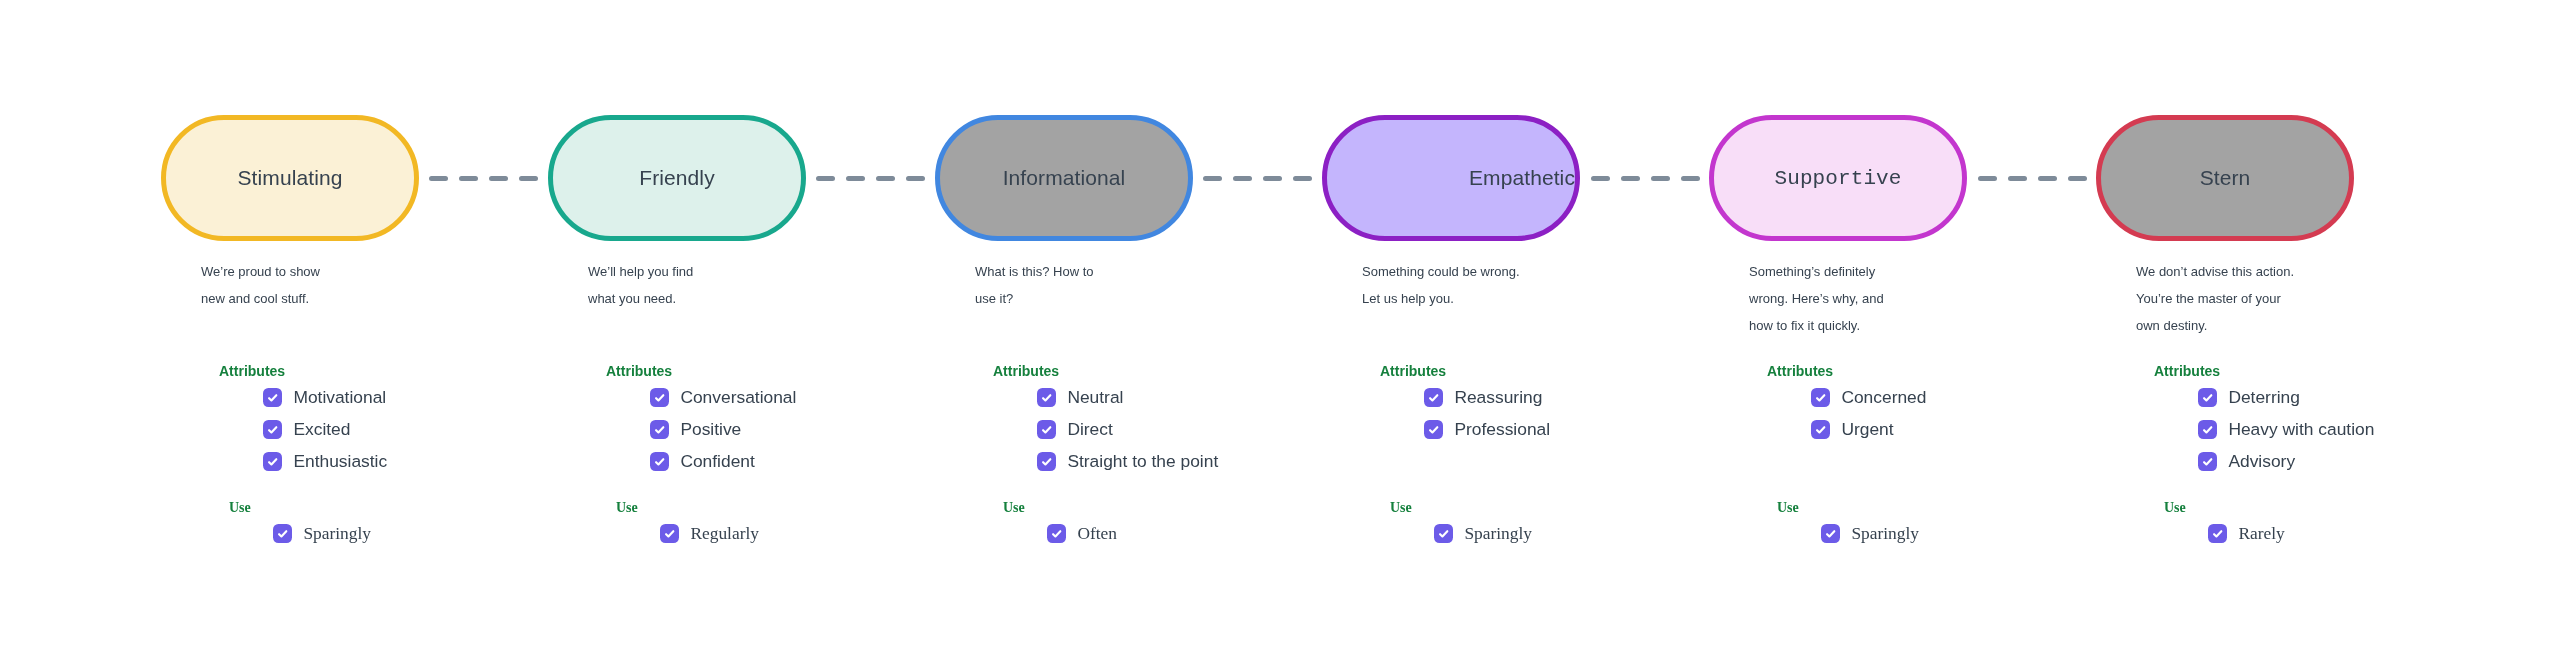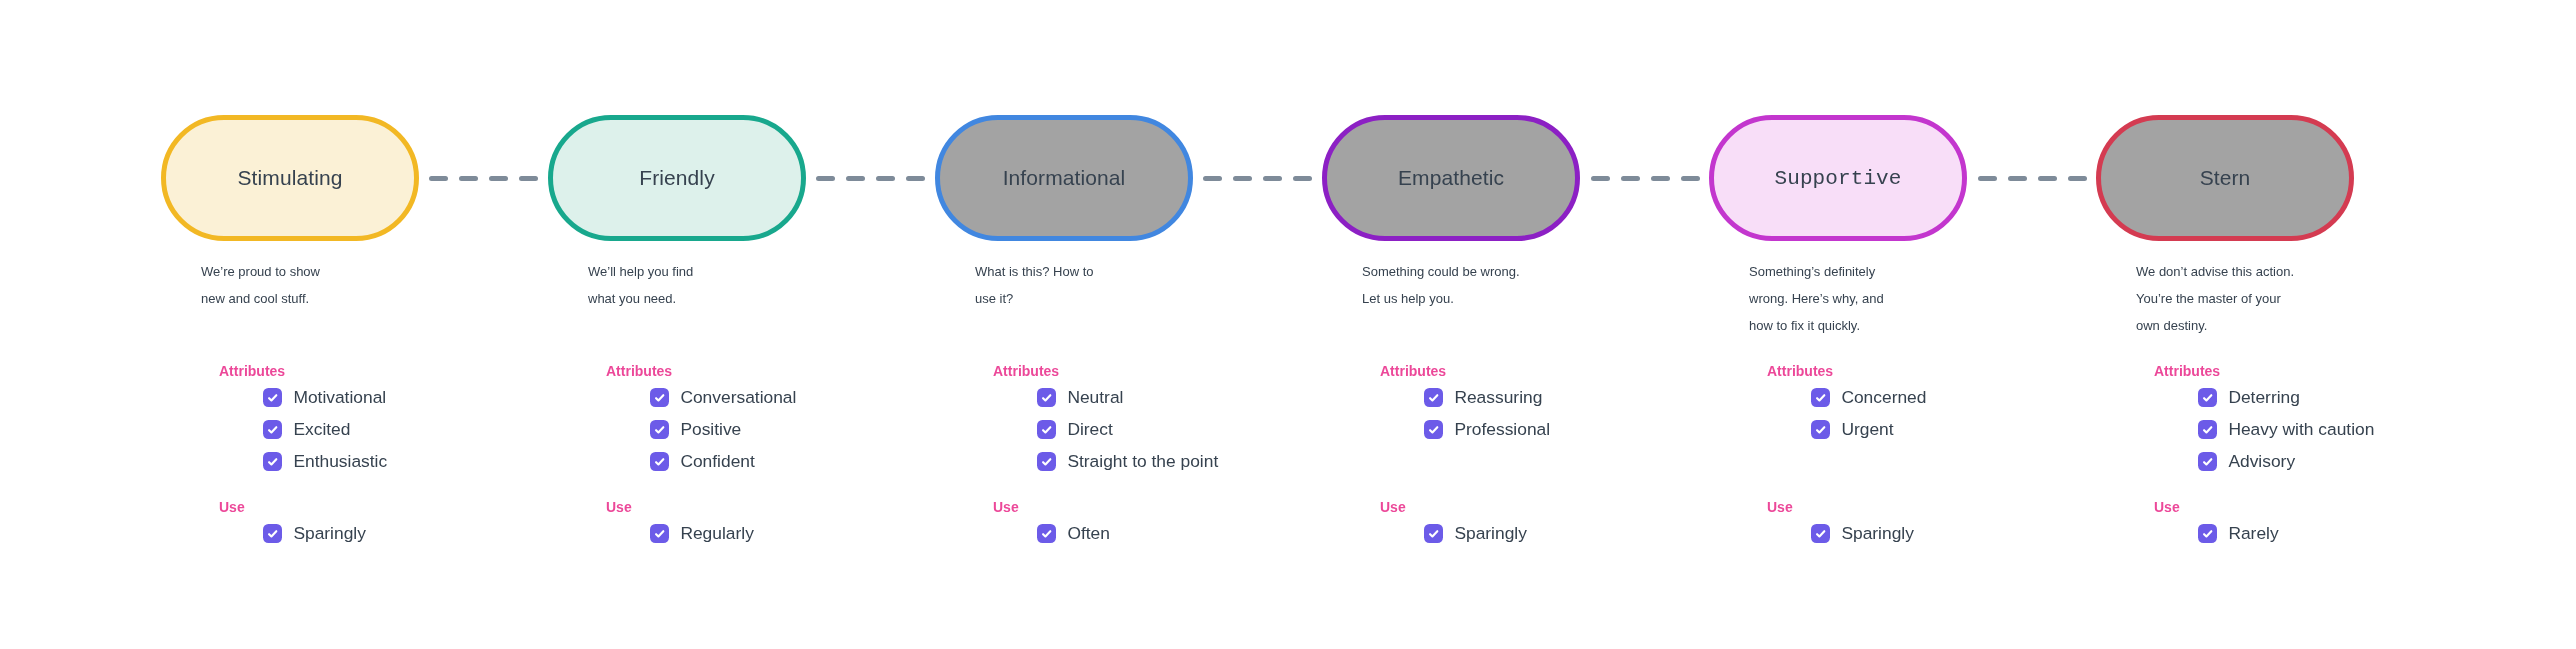--- a/index.html
+++ b/index.html
@@ -51,29 +51,30 @@
     color: #36424F;
   }
   .attrs-section {
     position: absolute;
     left: 58px;
     top: 247px;
     width: 315px;
   }
   .use-section {
     position: absolute;
-    left: 58px;
+    left: 68px;
     top: 383px;
     width: 315px;
+    font-family: Liberation Serif, serif;
   }
   .section-heading {
     font-size: 14px;
     line-height: 19.5px;
     font-weight: 700;
-    color: #ec4899;
+    color: #15803d;
   }
   .check-row {
     display: flex;
     align-items: center;
     height: 32px;
     cursor: default;
     padding-left: 44px;
   }
   .checkbox {
     width: 19px;
@@ -256,21 +257,21 @@
             <svg width="13.4" height="13.4" viewBox="0 0 24 24">
               <path d="M5.5 12.8l4.2 4.2 8.8-9.5" stroke="#fff" stroke-width="3.8" fill="none" stroke-linecap="round" stroke-linejoin="round"></path>
             </svg>
           </span>
         <span class="row-label">Often</span>
       </label>
     </div>
   </div>
 
   <div class="tone-col col-3">
-    <div class="pill" style="border-color: rgb(140, 32, 196); background: #a3a3a3;">
+    <div class="pill" style="border-color: rgb(140, 32, 196); background: #c4b5fd; justify-content: flex-end;">
       <span class="pill-label">Empathetic</span>
     </div>
     <div class="description">Something could be wrong.
 Let us help you.</div>
     <div class="attrs-section">
       <div class="section-heading">Attributes</div>
       <label class="check-row">
         <span class="checkbox">
             <svg width="13.4" height="13.4" viewBox="0 0 24 24">
               <path d="M5.5 12.8l4.2 4.2 8.8-9.5" stroke="#fff" stroke-width="3.8" fill="none" stroke-linecap="round" stroke-linejoin="round"></path>

